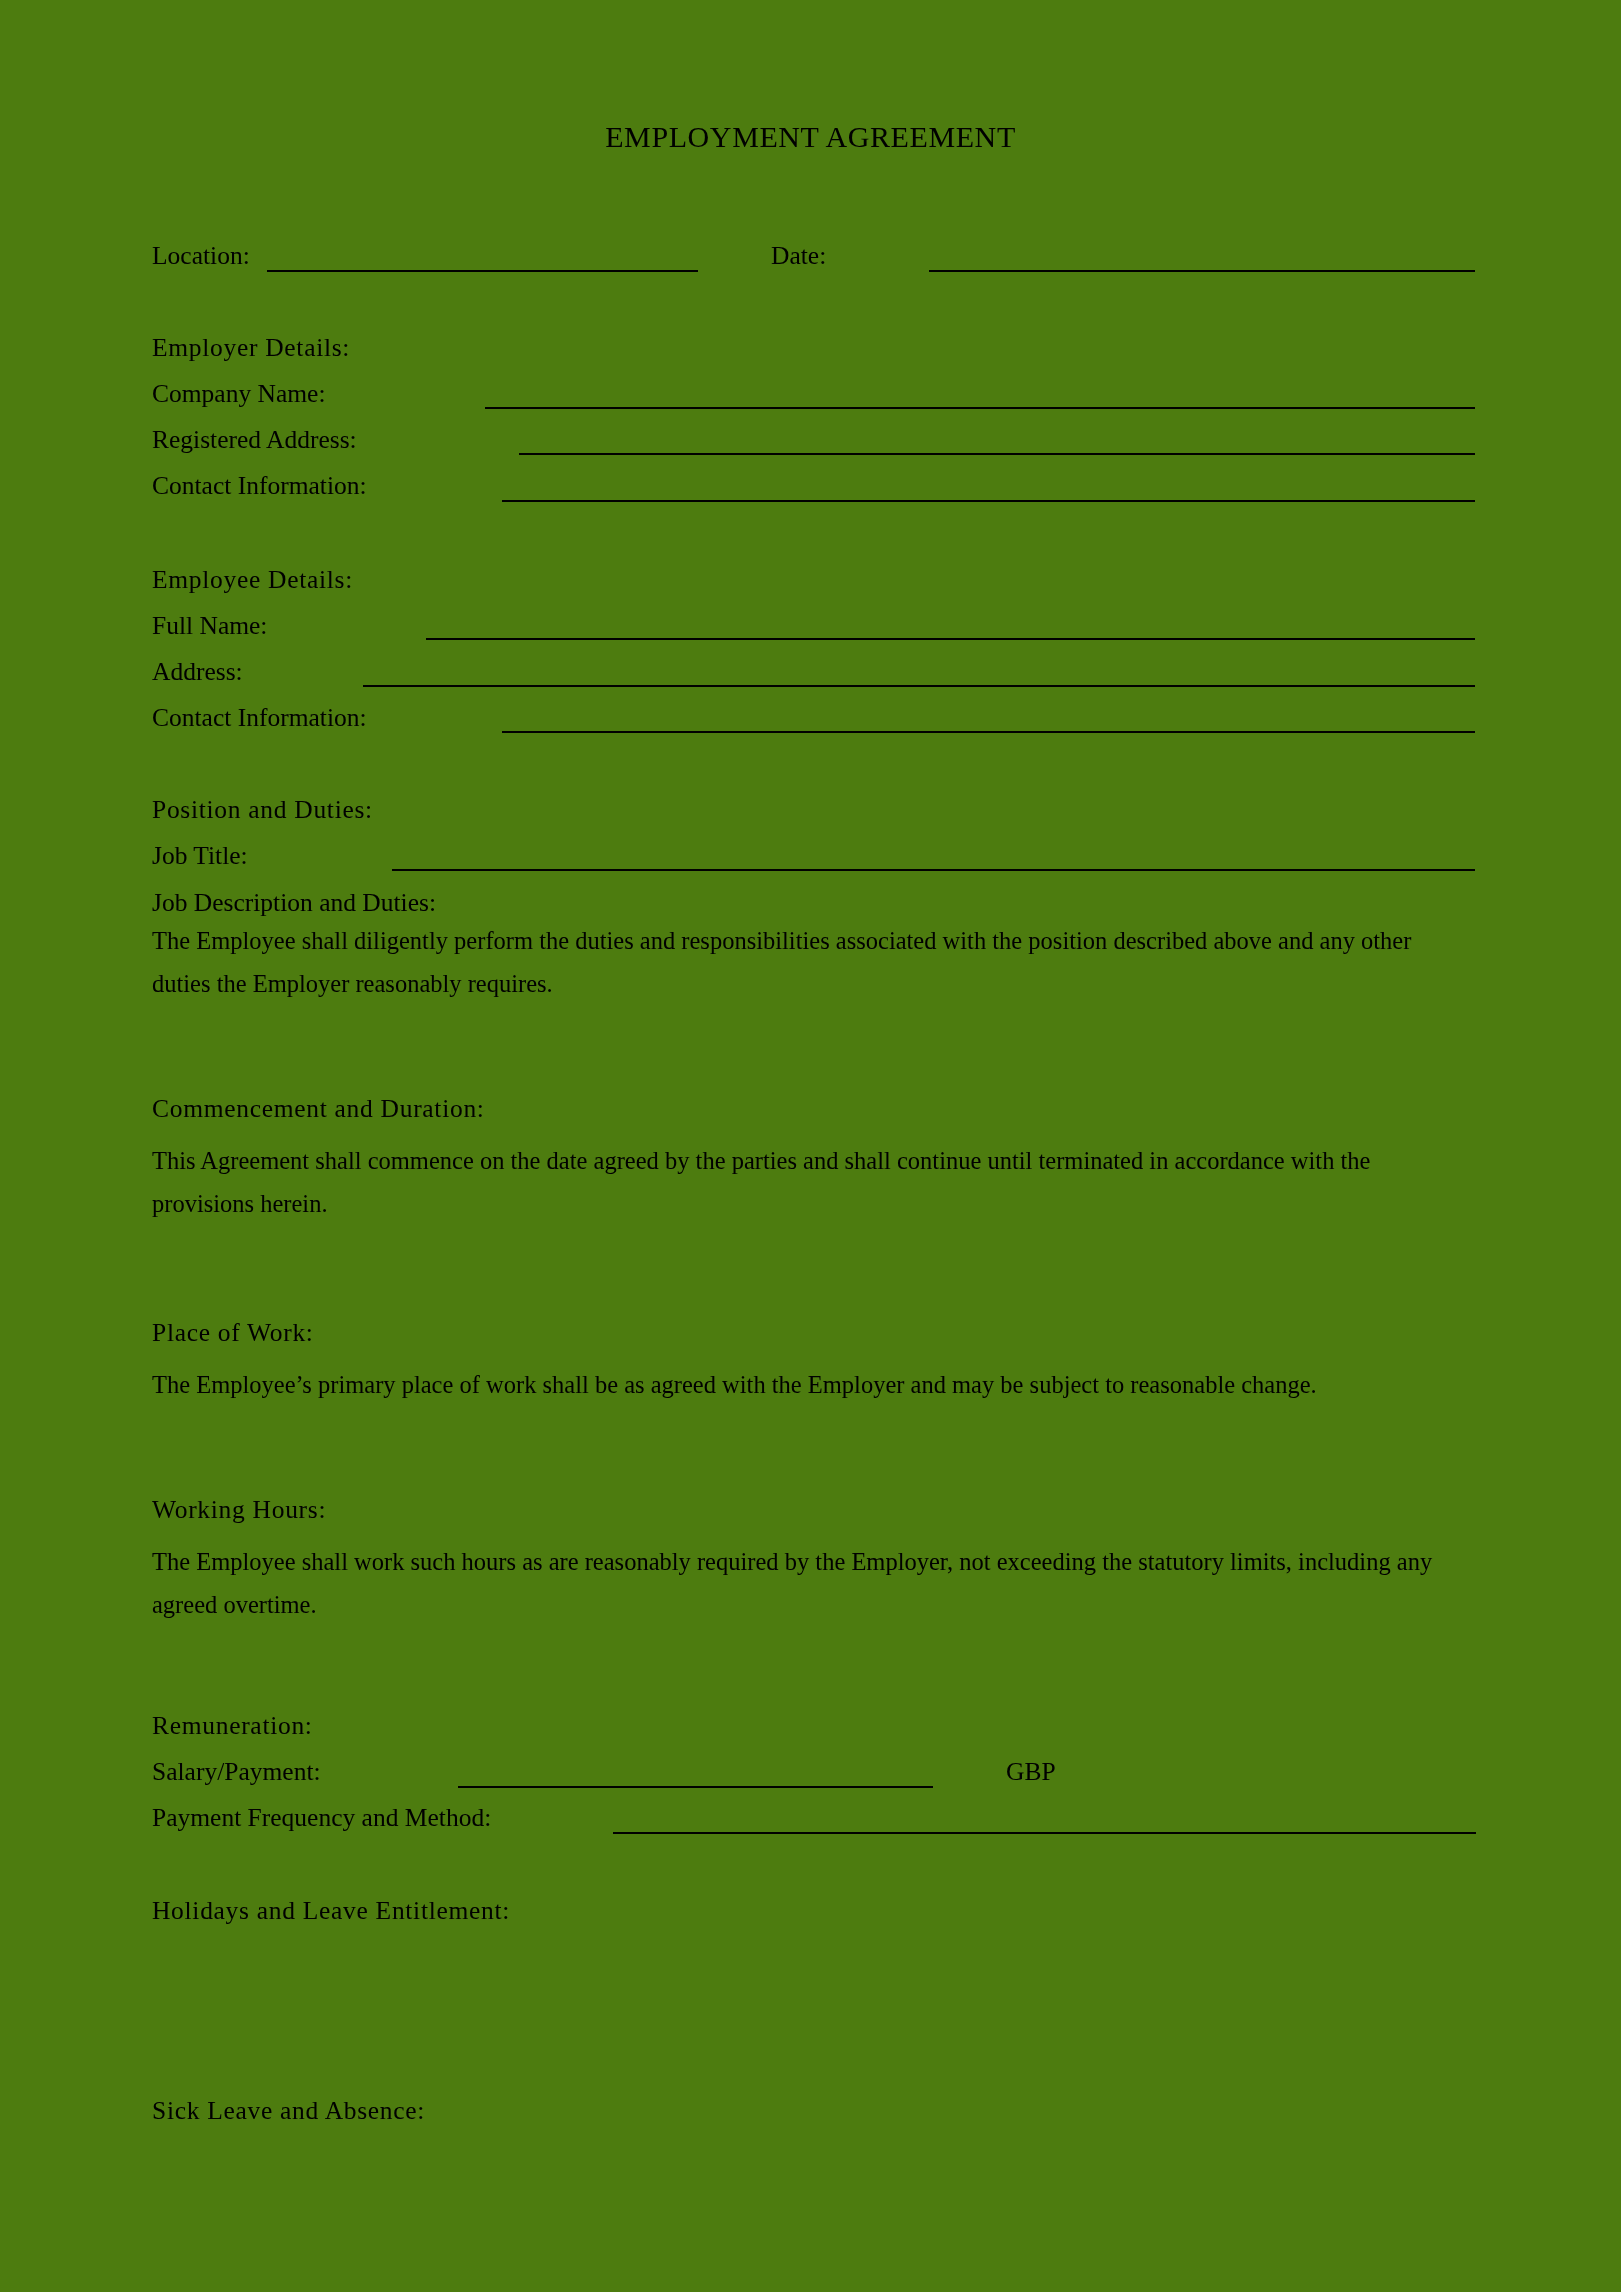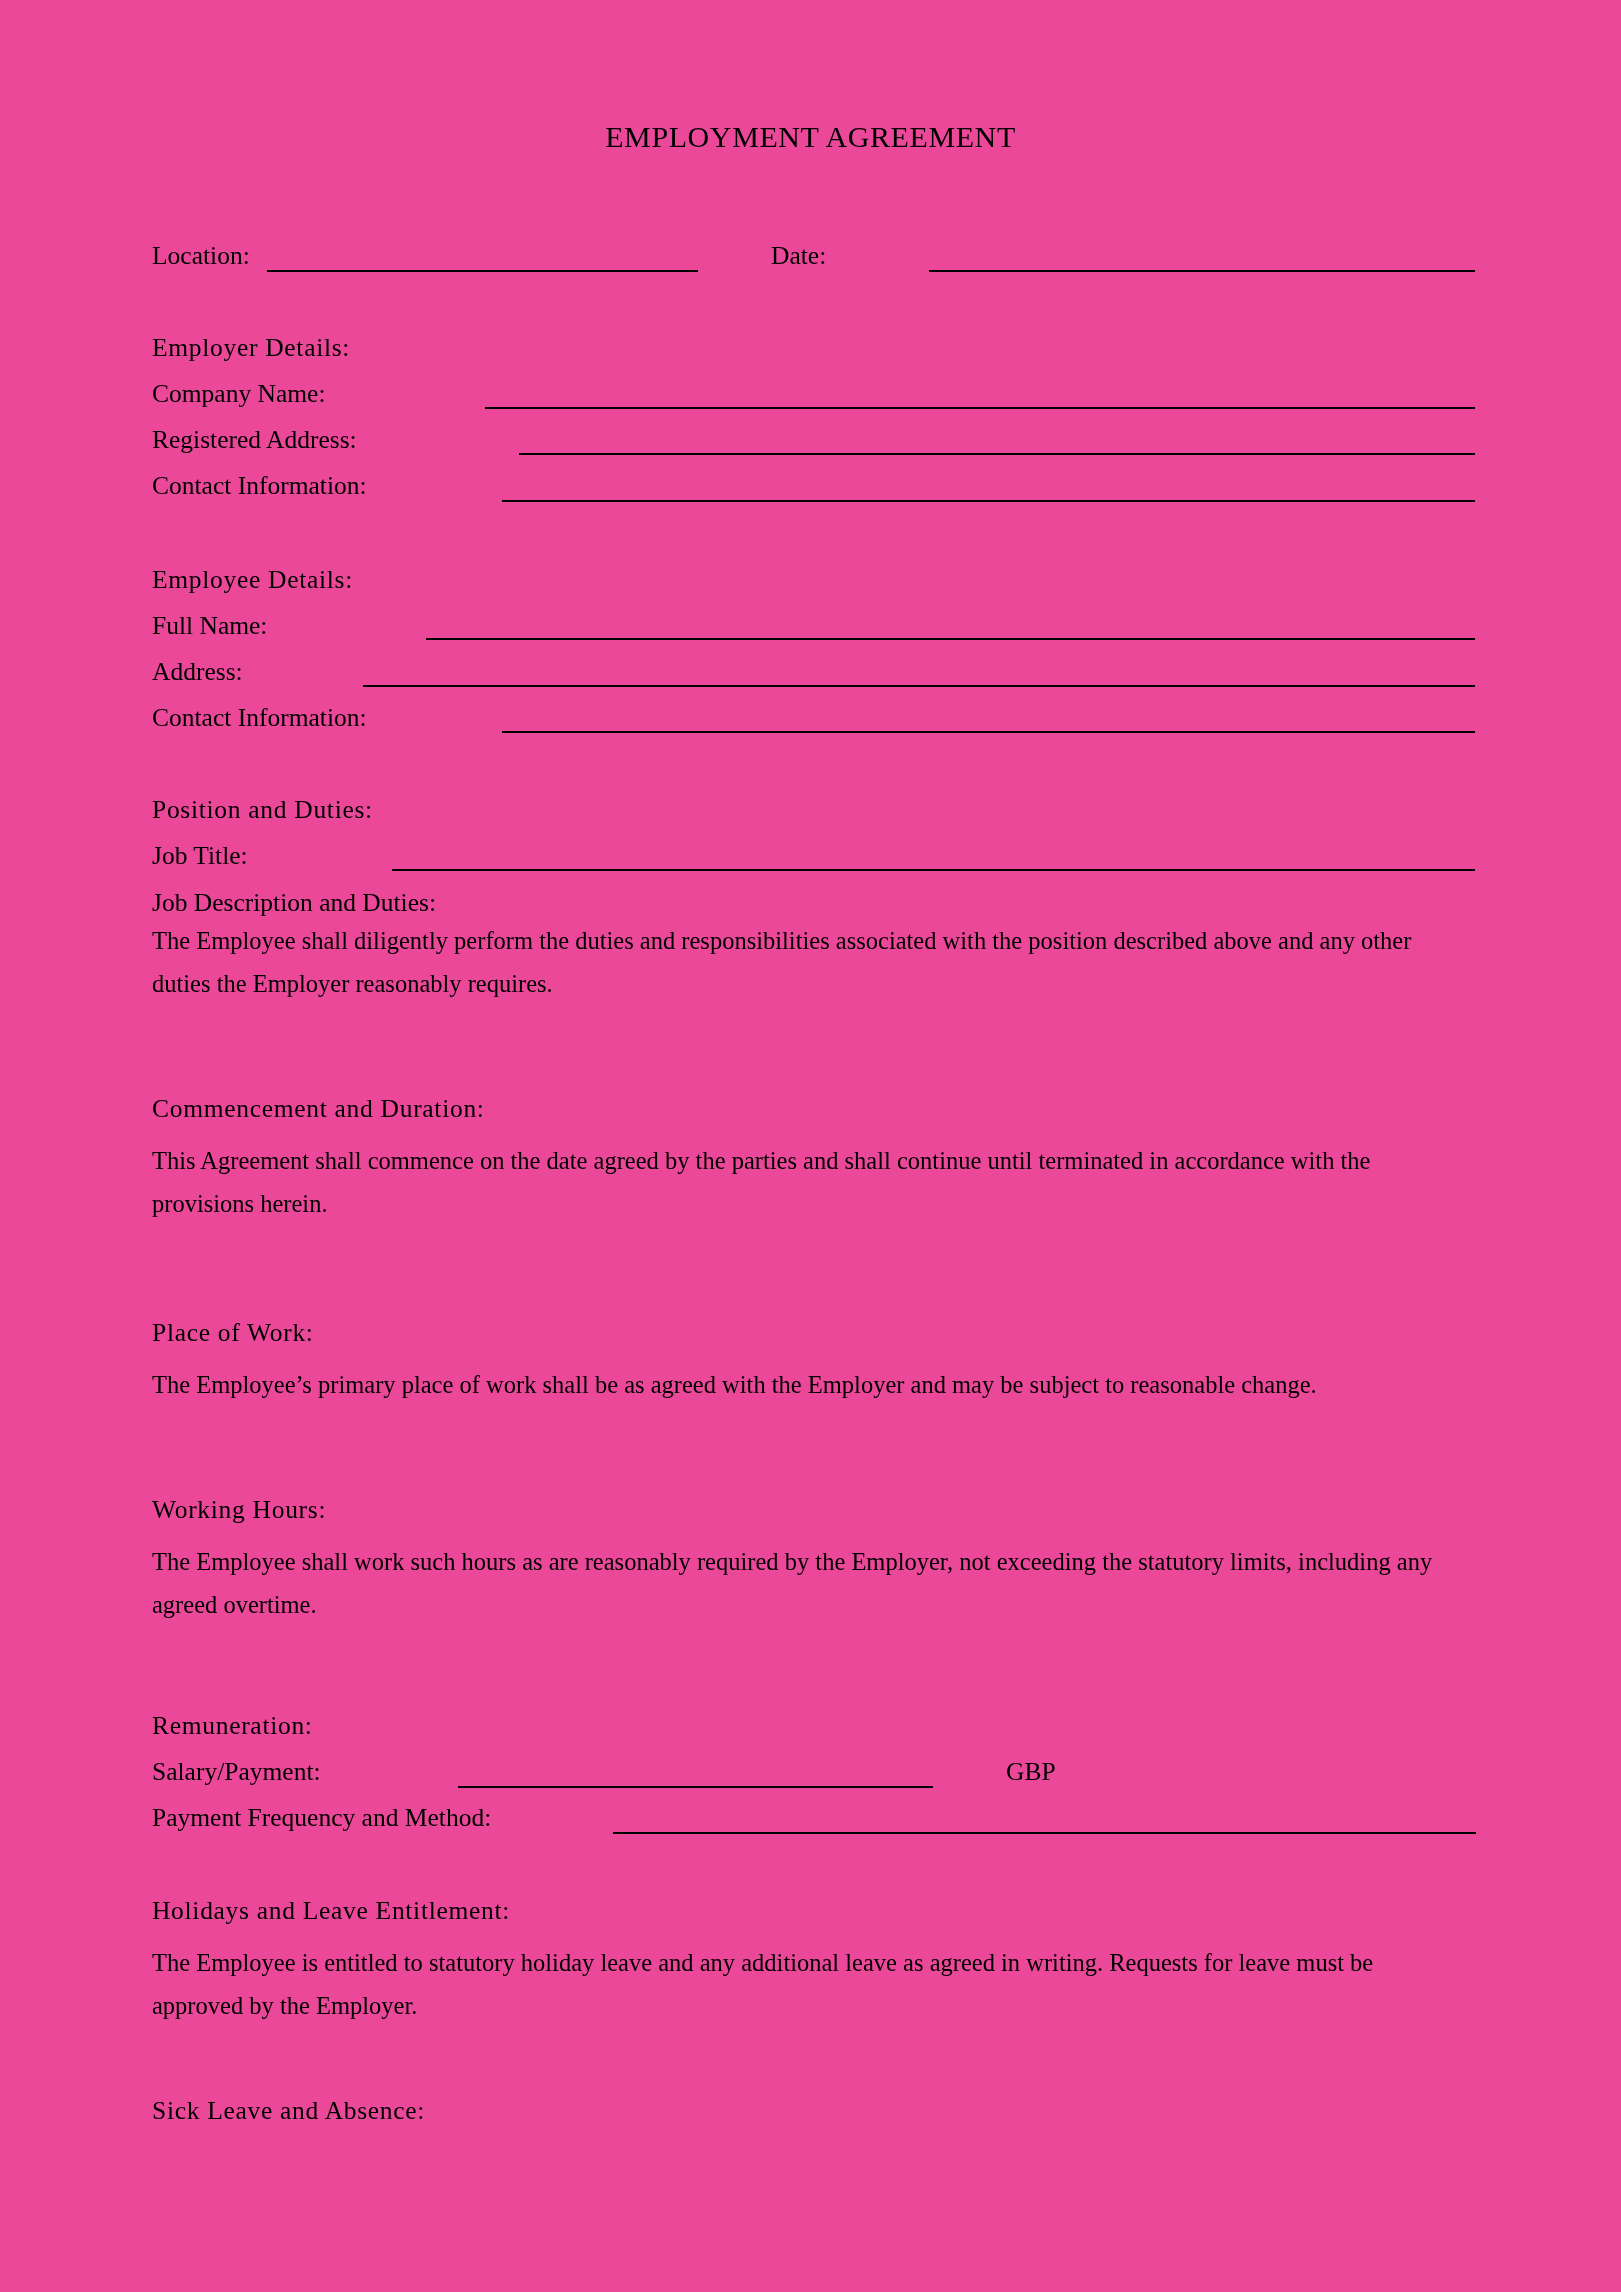--- a/index.html
+++ b/index.html
@@ -11,21 +11,21 @@
     width: 1621px;
     height: 2293px;
     position: relative;
     font-family: "Liberation Serif", "DejaVu Serif", serif;
     color: #000000;
     overflow: hidden;
   }
   .page {
     position: absolute;
     inset: 0;
-    background: #ec4899;
+    background: #4d7c0f;
   }
 
   
   .doc-title {
     position: absolute;
     left: 0;
     top: 120px;
     width: 1621px;
     text-align: center;
     font-size: 30px;
@@ -118,18 +118,17 @@
 
   <div class="txt" style="left:152px; top:1759px;text-align:right;">Salary/Payment:</div>
   <div class="rule" style="left:458px; top:1786px; width:475px;"></div>
   <div class="txt" style="left:1006px; top:1759px;">GBP</div>
 
   <div class="txt" style="left:152px; top:1805px;">Payment Frequency and Method:</div>
   <div class="rule" style="left:613px; top:1832px; width:863px;"></div>
 
   <div class="txt heading" style="left:152px; top:1898px;">Holidays and Leave Entitlement:</div>
 
-  <div class="para" style="left:152px; top:1941px; width:1318px;">The Employee is entitled to statutory holiday leave and any additional leave as agreed in writing. Requests for leave must be approved by the Employer.</div>
 
   <div class="txt heading" style="left:152px; top:2098px;">Sick Leave and Absence:</div>
 
 </div>
 
 
 </body></html>

